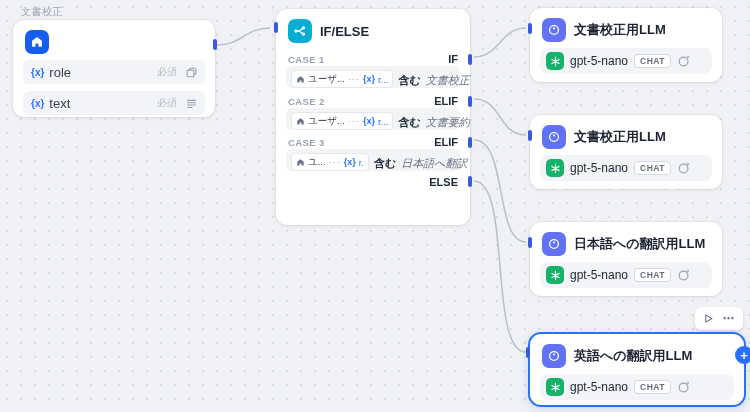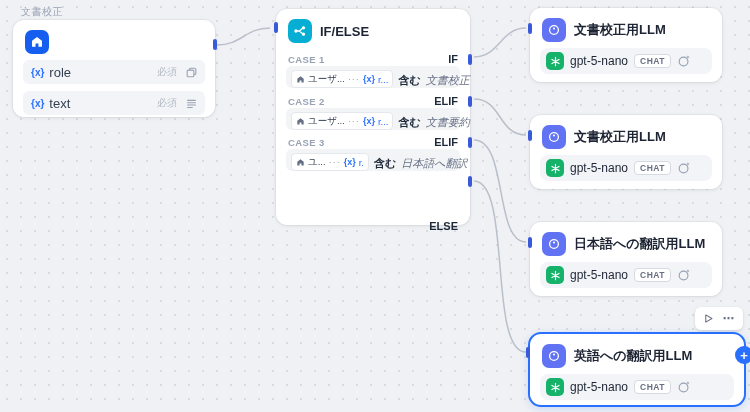--- a/index.html
+++ b/index.html
@@ -59,21 +59,21 @@
   .chip{
     background:#fff;border:1px solid #e4e7ec;border-radius:4px;height:16px;
     display:flex;align-items:center;padding:0 4px;gap:3px;white-space:nowrap;
   }
   .chip .ref{font-size:9.5px;color:#354052;}
   .chip .sep{font-size:9px;color:#98a2b3;letter-spacing:1px;}
   .chip .vb{font-size:9px;font-weight:700;color:#2970ff;}
   .chip .vn{font-size:9.5px;color:#2970ff;}
   .op{font-size:11px;font-weight:700;color:#1d2939;white-space:nowrap;}
   .val{font-size:11px;color:#667085;white-space:nowrap;font-style:italic;}
-  .else-label{position:absolute;right:12px;font-size:11px;font-weight:700;color:#1d2939;margin-top:44px;}
+  .else-label{position:absolute;right:12px;font-size:11px;font-weight:700;color:#1d2939;}
 
   
   .model{
     height:26px;margin:2px 10px 0 10px;background:#f2f4f7;border-radius:8px;
     display:flex;align-items:center;padding:0 6px;gap:6px;
   }
   .oicon{
     width:18px;height:18px;border-radius:5px;background:#17b26a;flex:0 0 auto;
     display:flex;align-items:center;justify-content:center;
   }

